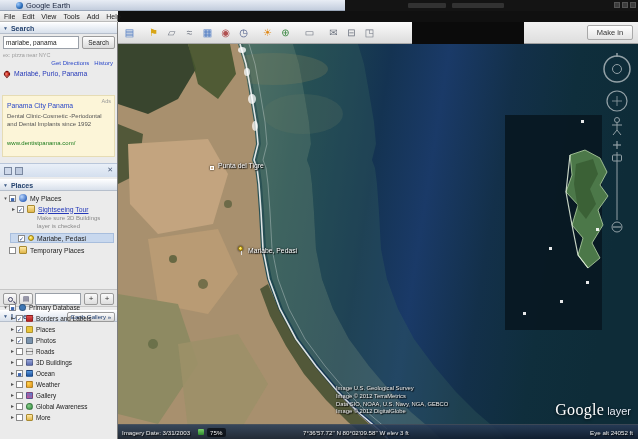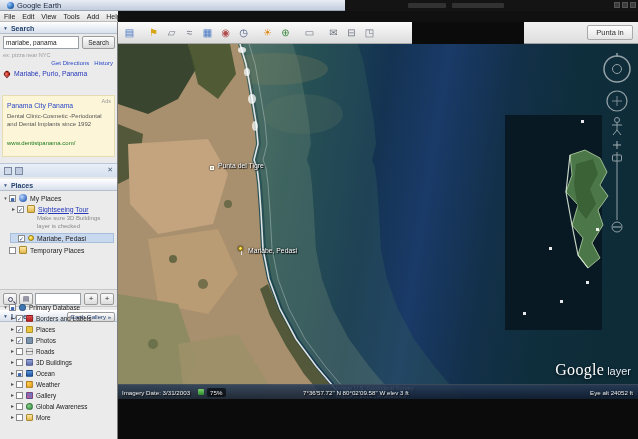--- a/index.html
+++ b/index.html
@@ -4,21 +4,21 @@
 <style>
   * { margin:0; padding:0; box-sizing:border-box; }
   html,body { width:638px; height:439px; background:#000; }
   body { font-family:"Liberation Sans", sans-serif; }
   #app { position:relative; width:638px; height:439px; overflow:hidden; background:#0b0b0b; }
 
   
   .titlebar { position:absolute; left:0; top:0; width:638px; height:11px; background:#141414; }
   .titlebar-left { position:absolute; left:0; top:0; width:345px; height:11px;
     background:linear-gradient(#e8edf5,#c3cddd); border-bottom:1px solid #9aa6b8;
-    display:flex; align-items:center; padding-left:7px; }
+    display:flex; align-items:center; padding-left:16px; }
   .app-icon { width:7px; height:7px; border-radius:50%;
     background:radial-gradient(circle at 30% 30%, #9ecbff, #2b6cb8 60%, #174a85); margin-right:3px; }
   .titlebar-title { font-size:7.5px; color:#1c2740; }
   .ghost-text { position:absolute; top:3px; height:5px; background:#4a4a4a; opacity:.55; border-radius:1px; }
   .winbtns { position:absolute; right:2px; top:2px; display:flex; gap:2px; }
   .winbtn { width:6px; height:6px; background:#3c3c3c; border:1px solid #555; }
 
   
   .menubar { position:absolute; left:0; top:11px; width:638px; height:11px; background:#101010; }
   .menubar-left { position:absolute; left:0; top:0; width:118px; height:11px;
@@ -105,21 +105,21 @@
   .pt-input { position:absolute; left:35px; top:3px; width:46px; height:12px; border:1px solid #9aa0a8; background:#fff; }
 
   .layers-header { top:288px; }
   .eg-btn { position:absolute; right:2px; top:1px; height:10px; padding:0 3px;
     background:linear-gradient(#fdfdfd,#d8d8d8); border:1px solid #9a9a9a; border-radius:2px;
     font-size:6px; color:#1a3a6e; display:flex; align-items:center; cursor:pointer; }
 
   .layer-icon { width:7px; height:7px; margin-right:3px; border-radius:1px; border:0.5px solid rgba(0,0,0,.25); }
 
   
-  .map { position:absolute; left:118px; top:44px; width:520px; height:355px; overflow:hidden; background:#10303c; cursor:grab; }
+  .map { position:absolute; left:118px; top:44px; width:520px; height:395px; overflow:hidden; background:#10303c; cursor:grab; }
   .map svg { position:absolute; left:0; top:0; }
   .map-label { position:absolute; color:#fff; font-size:6.8px; text-shadow:0 0 2px #000, 1px 1px 1px #000; white-space:nowrap; cursor:pointer; }
   .punta-marker { position:absolute; width:4px; height:4px; border:1px solid #fff; background:rgba(255,255,255,.2); box-shadow:0 0 2px #000; cursor:pointer; }
   .map-pin-yellow { position:absolute; width:5px; height:5px; border-radius:50%;
     background:radial-gradient(circle at 35% 35%, #fff3a0, #f0c818 70%); border:0.5px solid #8a6d00; box-shadow:0 0 2px #000; cursor:pointer; }
   .map-pin-yellow::after { content:""; position:absolute; left:2px; top:4px; width:1px; height:4px; background:#ddd; }
 
   .attribution { position:absolute; left:218px; top:341px; font-size:5.8px; line-height:7.8px; color:#f2f2f2;
     text-shadow:0 0 2px #000, 1px 1px 1px #000; }
   .ge-logo { position:absolute; right:7px; bottom:20px; color:#fff; text-shadow:0 1px 3px rgba(0,0,0,.8);
@@ -207,21 +207,21 @@
         </div>
       <div class="tb-icon">
           <span class="g-gray">⊟</span>
         </div>
       <div class="tb-icon">
           <span class="g-gray">◳</span>
         </div>
     </div>
     <div class="dark-gap"></div>
     <div class="signin-strip">
-      <div class="signin-btn">Punta in</div>
+      <div class="signin-btn">Make in</div>
     </div>
   </div>
 
   <div class="sidebar">
 
     <div class="panel-header" style="top:0;">
       <span class="arrow">▼</span>
       <span class="ph-label">Search</span>
     </div>
     <input class="search-input" value="mariabe, panama" style="">

